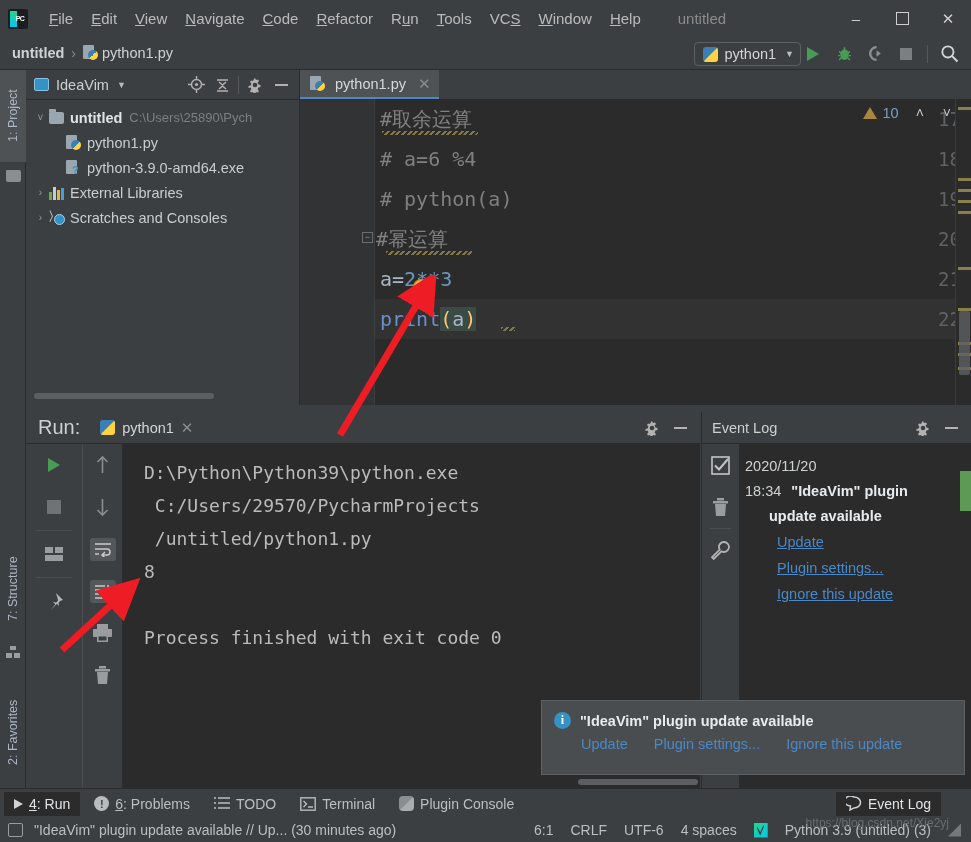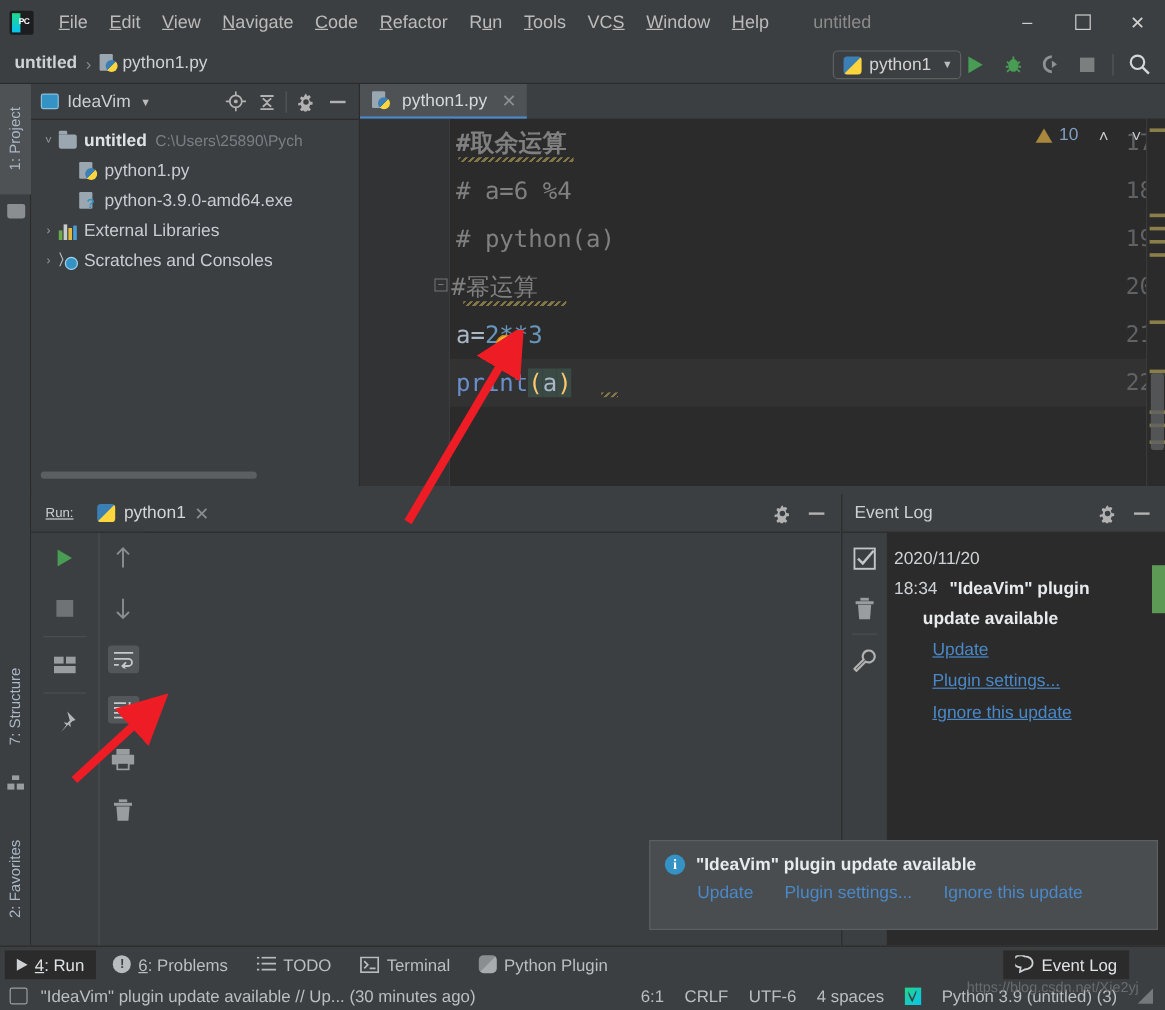--- a/index.html
+++ b/index.html
@@ -175,21 +175,21 @@
     font-size: 14.5px;
   }
   .warn-tri { width: 0;height:0;border-left:7px solid transparent;border-right:7px solid transparent;border-bottom:12px solid #a9883e;}
   .chev { color: #c6c9cb; font-size: 14px; }
   .mark { position: absolute; right: 0; width: 13px; height: 3px; background: #8a7f4a; }
   .vscroll-thumb { position: absolute; right: 1px; width: 11px; background: #5c5f61; border-radius: 2px; opacity: .8;}
 
   
   .runpanel { position: absolute; left: 26px; top: 412px; width: 674px; height: 376px; background: #3c3f41; }
   .run-hdr { height: 32px; display: flex; align-items: center; padding-left: 12px; border-bottom: 1px solid #2b2b2b; }
-  .run-hdr .lbl { color: #cdd0d2; font-size: 11px; text-decoration: underline; }
+  .run-hdr .lbl { color: #cdd0d2; font-size: 20px; }
   .run-tab { display: flex; align-items: center; gap: 7px; margin-left: 20px; color: #d3d6d8; font-size: 14.5px;}
   .run-tab .x { color: #8a8e90; font-size: 15px; }
   .run-hdr .hdr-tools { margin-left: auto; display: flex; gap: 4px; padding-right: 8px; }
   .run-left-tools { position: absolute; left: 0; top: 32px; width: 56px; height: 344px; background: #3c3f41; }
   .run-left-tools2 { position: absolute; left: 56px; top: 32px; width: 40px; height: 344px; background: #3c3f41; border-left: 1px solid #4b4e50;}
   .rtool { width: 100%; height: 42px; display: flex; align-items: center; justify-content: center; }
   .sep-h { height:1px; background:#4b4e50; margin: 2px 10px; }
   .console {
     position: absolute; left: 96px; top: 32px; width: 578px; height: 344px; background: #2b2b2b;
     font-family: "DejaVu Sans Mono", monospace; font-size: 18px; color: #bbbbbb;
@@ -429,21 +429,21 @@
 
       <div class="curline" style="top:200px;"></div>
 
       <div class="lnum" style="top:0px;">17</div>
       <div class="lnum" style="top:40px;">18</div>
       <div class="lnum" style="top:80px;">19</div>
       <div class="lnum" style="top:120px;">20</div>
       <div class="lnum" style="top:160px;">21</div>
       <div class="lnum" style="top:200px;">22</div>
 
-      <div class="codeline cmt" style="top:0px;font-weight:bold;">#取余运算</div>
+      <div class="codeline cmt" style="top:0px;">#取余运算</div>
       <div class="wave" style="left:82px; top:32px; width:96px;"></div>
 
       <div class="codeline cmt" style="top:40px;"># a=6 %4</div>
       <div class="codeline cmt" style="top:80px;"># python(a)</div>
 
       <div class="fold-mark" style="left:62px; top:133px;">−</div>
       <div class="codeline cmt" style="top:120px; left:76px;">#幂运算</div>
       <div class="wave" style="left:86px; top:152px; width:86px;"></div>
 
       <div class="codeline" style="top:160px;"><span class="ident">a</span><span class="ident">=</span><span class="kw-blue">2**3</span></div>
@@ -556,20 +556,28 @@
       </div>
       <div class="rtool">
         <svg width="17" height="19" viewBox="0 0 17 19">
             <rect x="5" y="0" width="7" height="2.5" fill="#9a9d9f"></rect>
             <rect x="1" y="3" width="15" height="2.5" fill="#9a9d9f"></rect>
             <path d="M3 6h11l-1 12H4z" fill="#9a9d9f"></path>
           </svg>
       </div>
     </div>
 
+    <div class="console"><span>D:\Python\Python39\python.exe</span>
+<span> C:/Users/29570/PycharmProjects</span>
+<span> /untitled/python1.py</span>
+<span>8</span>
+<span></span>
+<span>Process finished with exit code 0</span>
+      <div class="con-scroll"></div>
+    </div>
   </div>
 
   <div class="evtpanel">
     <div class="evt-hdr">
       <span class="lbl">Event Log</span>
       <div class="tools">
         <div class="ptool">
           <svg width="16" height="16" viewBox="0 0 16 16">
               <path d="M8 1l1 2 2-.6 1 1.6-1.4 1.6.8 1.9 2.1.5v2l-2.1.5-.8 1.9 1.4 1.6-1 1.6-2-.6-1 2H7l-1-2-2 .6-1-1.6 1.4-1.6-.8-1.9L1.5 11V9l2.1-.5.8-1.9L3 5l1-1.6 2 .6 1-2z" fill="#b2b2b2"></path>
               <circle cx="8" cy="8" r="2.3" fill="#3c3f41"></circle>
@@ -644,21 +652,21 @@
     </div>
     <div class="bb-item">
       <svg width="16" height="14" viewBox="0 0 16 14">
           <rect x="0.8" y="0.8" width="14.4" height="12.4" stroke="#b9bcbe" stroke-width="1.4" fill="none"></rect>
           <path d="M3.5 4l3 3-3 3M8 10h5" stroke="#b9bcbe" stroke-width="1.4" fill="none"></path>
         </svg>
       <span>Terminal</span>
     </div>
     <div class="bb-item">
       <span style="width:15px;height:15px;border-radius:4px;background:linear-gradient(135deg,#8a8e90 48%,#a8acae 52%);display:block;"></span>
-      <span>Python Plugin</span>
+      <span>Plugin Console</span>
     </div>
     <div class="bb-right">
       <div class="bb-item active" style="margin-right:30px;">
         <svg width="16" height="15" viewBox="0 0 16 15">
             <path d="M8 1a6 5 0 1 0-3.5 9.1L4 14l4-2.1A6 5 0 0 0 8 1z" stroke="#cfd2d4" stroke-width="1.5" fill="none"></path>
           </svg>
         <span>Event Log</span>
       </div>
     </div>
   </div>

